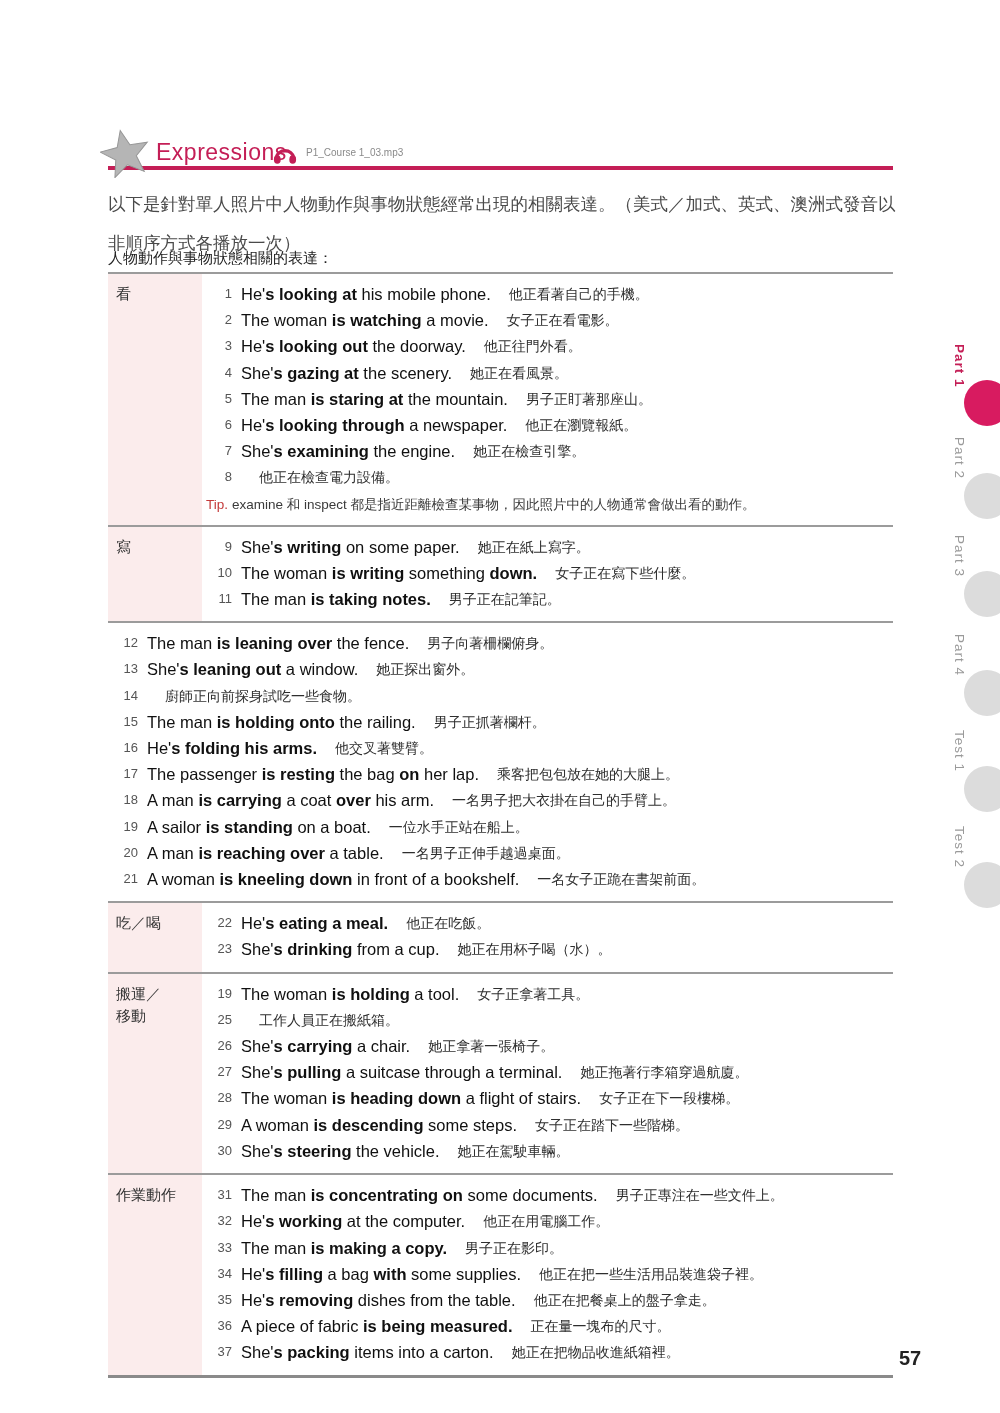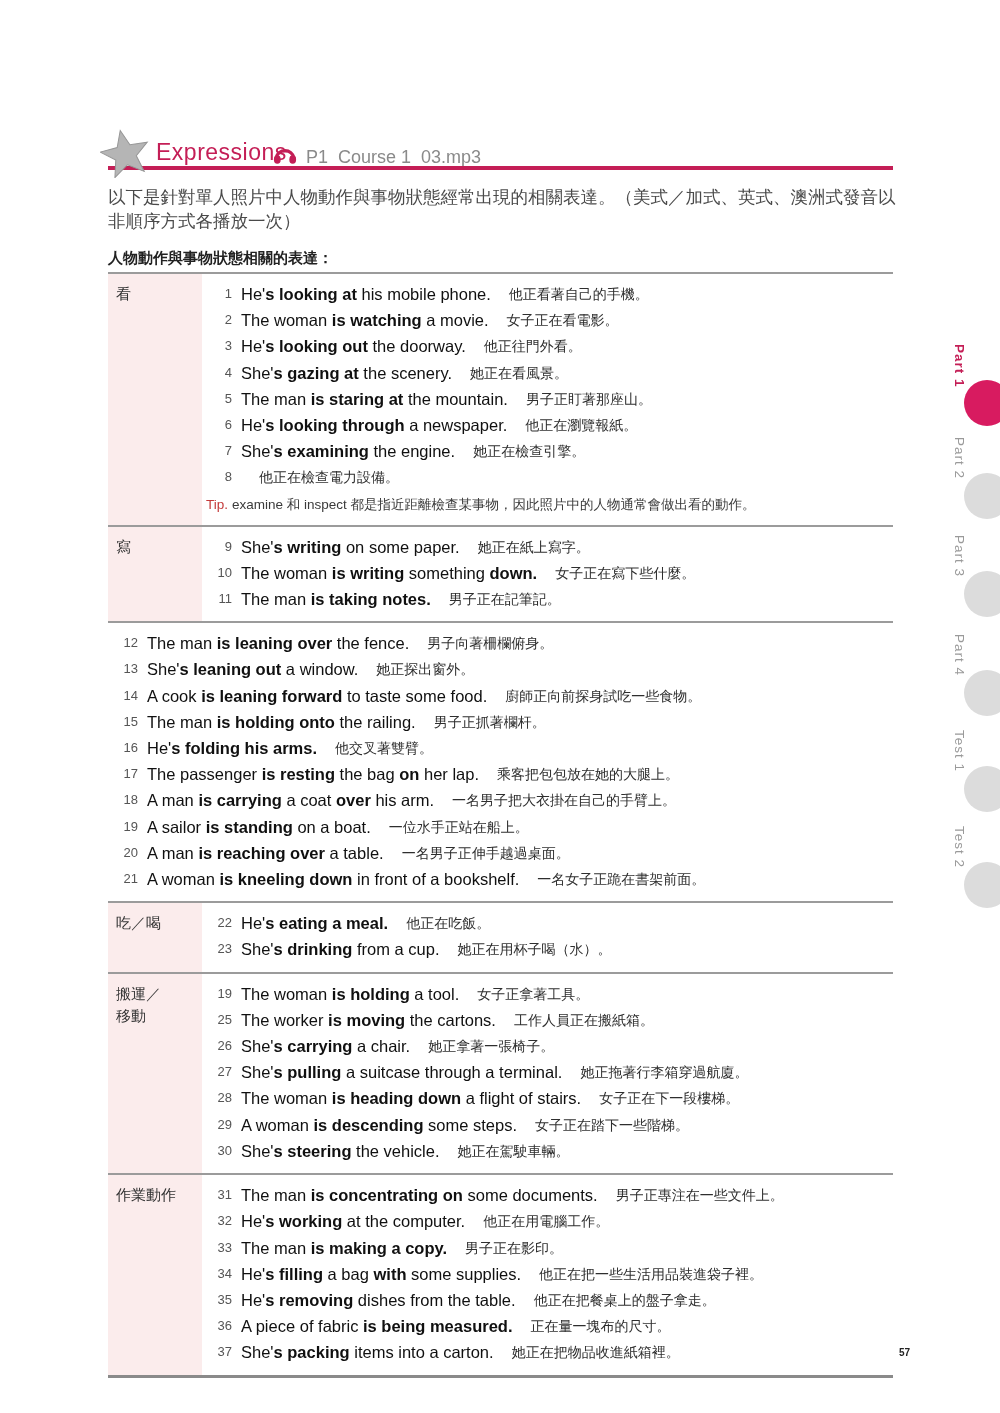--- a/index.html
+++ b/index.html
@@ -4,27 +4,27 @@
 <style>
   html,body{margin:0;padding:0;background:#ffffff;}
   body{width:1000px;height:1413px;position:relative;overflow:hidden;
        font-family:"Liberation Sans","DejaVu Sans",sans-serif;color:#222;}
 
   
   .hdr-star{position:absolute;left:100px;top:128px;width:50px;height:50px;z-index:3;}
   .hdr-title{position:absolute;left:156px;top:139px;font-size:23px;letter-spacing:.5px;
              color:#c41e56;}
   .hdr-phones{position:absolute;left:272px;top:142px;width:26px;height:24px;}
-  .hdr-file{position:absolute;left:306px;top:147px;font-size:18px;color:#8a8a8a;}
+  .hdr-file{position:absolute;left:306px;top:147px;font-size:10px;color:#8a8a8a;}
   .hdr-rule{position:absolute;left:108px;top:166px;width:785px;height:4px;background:#c41e56;}
 
   
   .intro{position:absolute;left:108px;top:185px;width:802px;font-size:17.5px;
-         line-height:24px;color:#4a4a4a;}
-  .subtitle{position:absolute;left:108px;top:249px;font-size:15px;font-weight:bold;color:#222;}
+         line-height:39px;color:#4a4a4a;}
+  .subtitle{position:absolute;left:108px;top:249px;font-size:15px;font-weight:normal;color:#222;}
 
   
   .xtable{position:absolute;left:108px;top:272px;width:785px;
           border-bottom:3px solid #8a8a8a;}
   .xsection{display:flex;border-top:2px solid #9b9b9b;}
   .xcat{width:82px;flex:0 0 82px;background:#fbecec;padding:9px 4px 8px 8px;
         font-size:15px;color:#333;white-space:pre-line;line-height:22px;}
   .xitems{flex:1;padding:7px 0 9px 0;}
   .xrow{display:flex;line-height:26.2px;white-space:nowrap;}
   .xnum{width:30px;flex:0 0 30px;text-align:right;margin-right:9px;
@@ -39,21 +39,21 @@
   
   .tab{position:absolute;right:0;width:56px;height:96px;}
   .tab .vlabel{position:absolute;left:8px;top:0;writing-mode:vertical-rl;
                text-orientation:mixed;font-size:13.5px;color:#9a9a9a;letter-spacing:1px;}
   .tab .circle{position:absolute;right:-10px;top:36px;width:46px;height:46px;
                border-radius:50%;background:#dcdcdc;}
   .tab.active .vlabel{color:#c41e56;font-weight:bold;}
   .tab.active .circle{background:#d81b60;}
 
   
-  .pagenum{position:absolute;left:899px;top:1347px;font-size:10px;font-weight:bold;color:#222;}
+  .pagenum{position:absolute;left:899px;top:1347px;font-size:20px;font-weight:bold;color:#222;}
 </style>
 </head>
 <body>
 
 <div>
   <span class="hdr-star">
     <svg width="50" height="50" viewBox="0 0 100 100">
       <polygon points="50,4 63,36 98,38 71,60 80,94 50,74 20,94 29,60 2,38 37,36" fill="#b5b5b5" stroke="#969696" stroke-width="2" transform="rotate(-12 50 50)"></polygon>
     </svg>
   </span>
@@ -145,21 +145,20 @@
           <span class="xen">The man <b>is leaning over</b> the fence.</span>
           <span class="xzh">男子向著柵欄俯身。</span>
         </div>
         <div class="xrow">
           <span class="xnum">13</span>
           <span class="xen">She'<b>s leaning out</b> a window.</span>
           <span class="xzh">她正探出窗外。</span>
         </div>
         <div class="xrow">
           <span class="xnum">14</span>
-          <span class="xen">A cook <b>is leaning forward</b> to taste some food.</span>
           <span class="xzh">廚師正向前探身試吃一些食物。</span>
         </div>
         <div class="xrow">
           <span class="xnum">15</span>
           <span class="xen">The man <b>is holding onto</b> the railing.</span>
           <span class="xzh">男子正抓著欄杆。</span>
         </div>
         <div class="xrow">
           <span class="xnum">16</span>
           <span class="xen">He'<b>s folding his arms.</b></span>
@@ -211,21 +210,20 @@
       <div class="xcat">搬運／
 移動</div>
       <div class="xitems">
         <div class="xrow">
           <span class="xnum">19</span>
           <span class="xen">The woman <b>is holding</b> a tool.</span>
           <span class="xzh">女子正拿著工具。</span>
         </div>
         <div class="xrow">
           <span class="xnum">25</span>
-          <span class="xen">The worker <b>is moving</b> the cartons.</span>
           <span class="xzh">工作人員正在搬紙箱。</span>
         </div>
         <div class="xrow">
           <span class="xnum">26</span>
           <span class="xen">She'<b>s carrying</b> a chair.</span>
           <span class="xzh">她正拿著一張椅子。</span>
         </div>
         <div class="xrow">
           <span class="xnum">27</span>
           <span class="xen">She'<b>s pulling</b> a suitcase through a terminal.</span>

